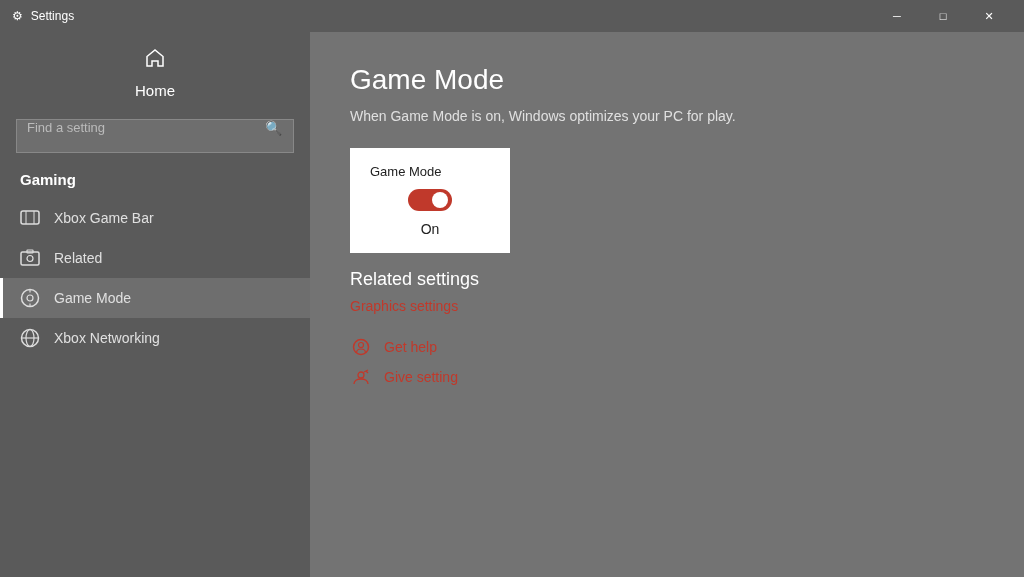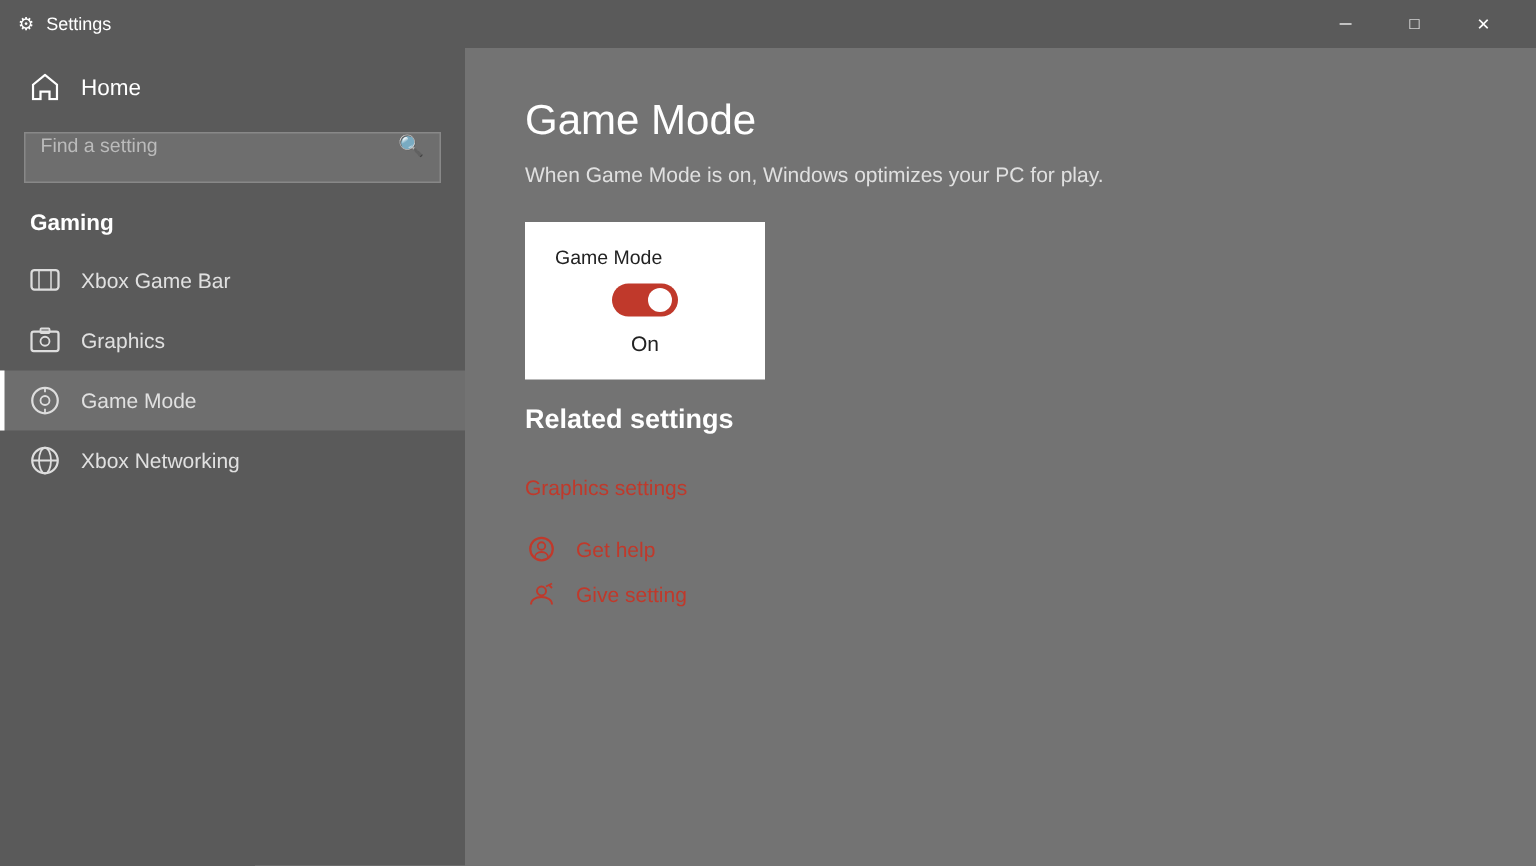--- a/index.html
+++ b/index.html
@@ -58,20 +58,21 @@
       flex-shrink: 0;
     }
     .sidebar-home {
       display: flex;
       align-items: center;
       gap: 14px;
       padding: 16px 20px;
       color: #fff;
       font-size: 15px;
       cursor: pointer;
+      flex-direction: column;
     }
 
     .search-box {
       display: flex;
       align-items: flex-start;
       margin: 4px 16px 12px 16px;
       background: #6e6e6e;
       border: 1px solid #888;
       height: 34px;
       padding: 0 10px;
@@ -201,22 +202,22 @@
       font-size: 13px;
       cursor: pointer;
       text-decoration: none;
       display: block;
       margin-bottom: 32px;
     }
 
     .related-title {
       font-size: 18px;
       color: #fff;
-      font-weight: 700;
-      margin-bottom: 27px;
+      font-weight: 400;
+      margin-bottom: 8px;
     }
 
     .settings-link {
       color: #c0392b;
       font-size: 14px;
       cursor: pointer;
       text-decoration: none;
       display: block;
       margin-bottom: 24px;
     }
@@ -288,21 +289,21 @@
     </div>
 
     <div class="sidebar-item">
       <div class="sidebar-icon">
         <svg width="20" height="20" viewBox="0 0 20 20" fill="none">
           <rect x="1" y="4" width="18" height="13" rx="1.5" stroke="#ddd" stroke-width="1.5" fill="none"></rect>
           <circle cx="10" cy="10.5" r="3" stroke="#ddd" stroke-width="1.2" fill="none"></circle>
           <rect x="7" y="2" width="6" height="3" rx="0.5" stroke="#ddd" stroke-width="1.2" fill="none"></rect>
         </svg>
       </div>
-      <span>Graphics</span>
+      <span>Related</span>
     </div>
 
     <div class="sidebar-item active">
       <div class="sidebar-icon">
         <svg width="20" height="20" viewBox="0 0 20 20" fill="none">
           <circle cx="10" cy="10" r="8.5" stroke="#ddd" stroke-width="1.5" fill="none"></circle>
           <circle cx="10" cy="10" r="3" stroke="#ddd" stroke-width="1.2" fill="none"></circle>
           <line x1="10" y1="1.5" x2="10" y2="4.5" stroke="#ddd" stroke-width="1.2"></line>
           <line x1="10" y1="15.5" x2="10" y2="18.5" stroke="#ddd" stroke-width="1.2"></line>
         </svg>

